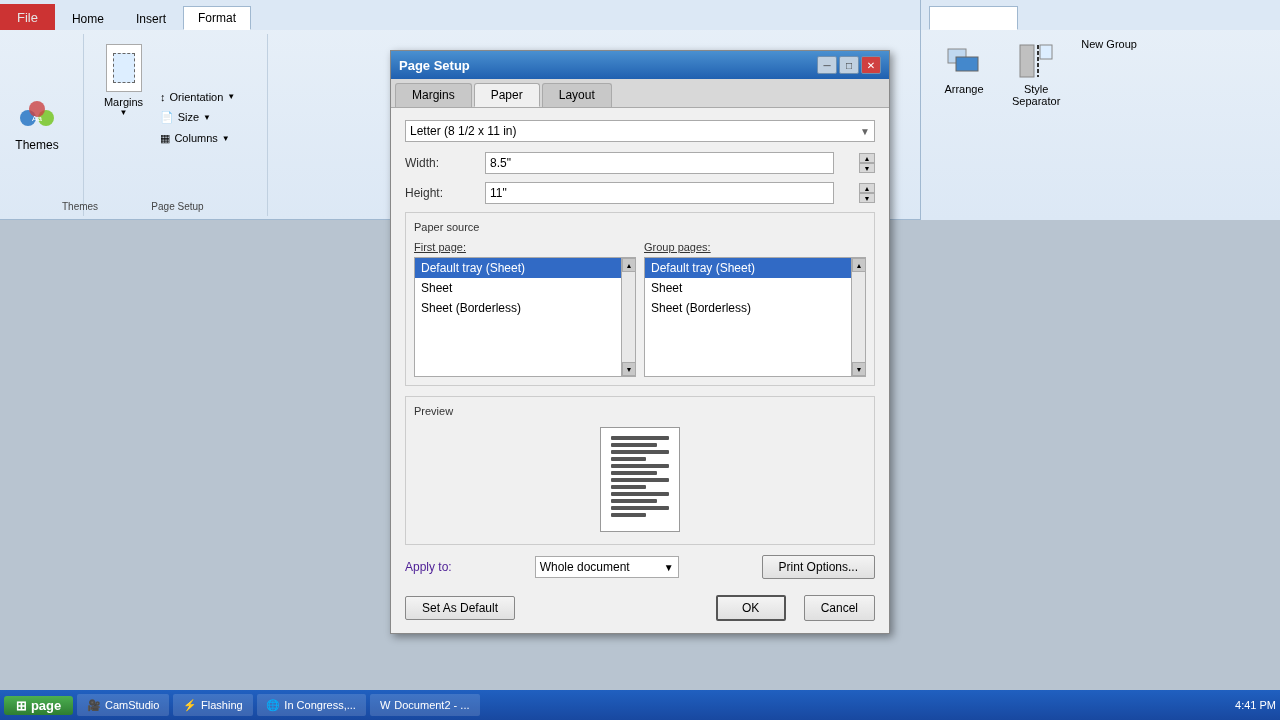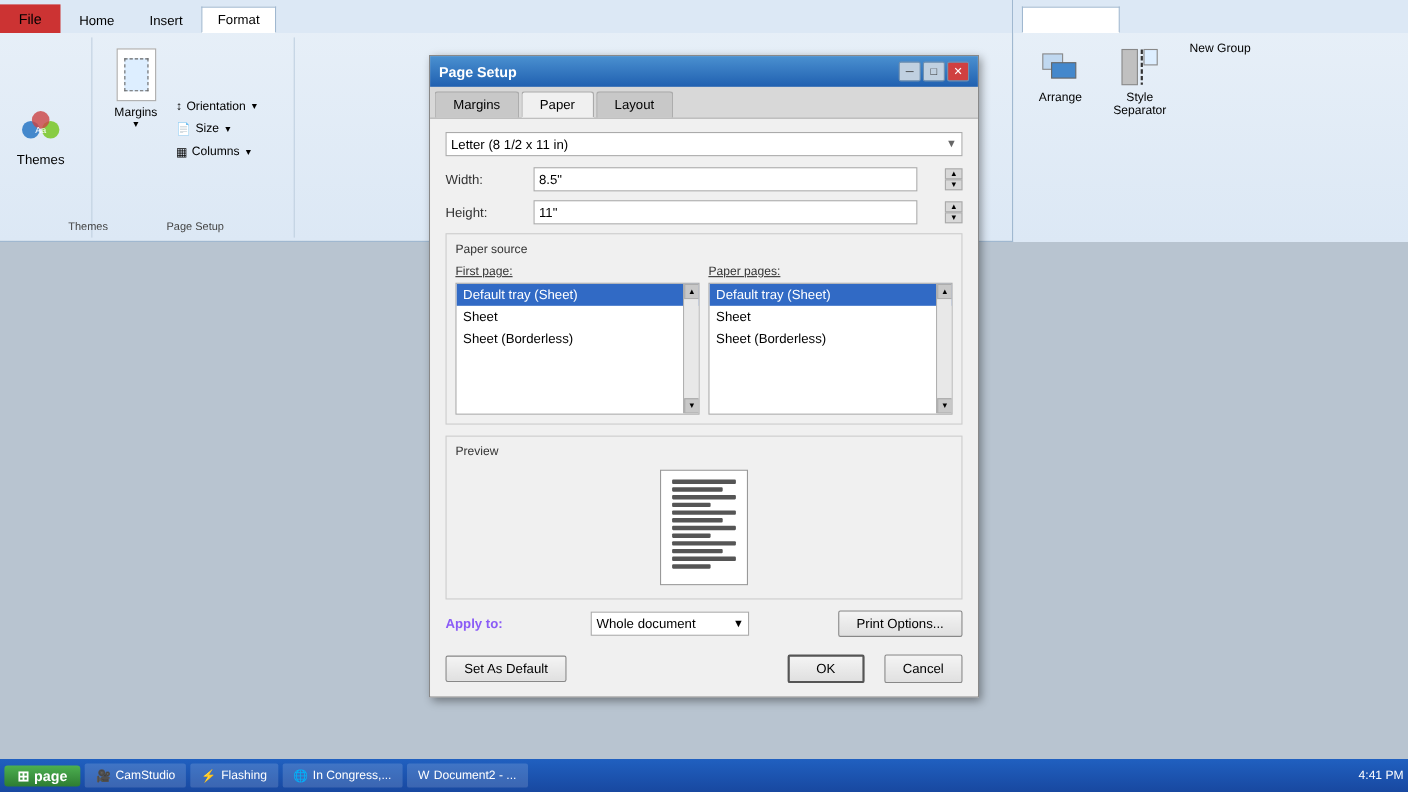--- a/index.html
+++ b/index.html
@@ -482,22 +482,21 @@
     
     .apply-row {
       display: flex;
       align-items: center;
       justify-content: space-between;
       margin-bottom: 12px;
     }
 
     .apply-label {
       font-size: 12px;
-      color: #8b5cf6;
-      font-weight: bold;
+      color: #4c1d95;
     }
 
     .apply-select {
       height: 22px;
       border: 1px solid #aaa;
       padding: 2px 4px;
       font-size: 12px;
       background: white;
       width: 144px;
       display: flex;
@@ -533,21 +532,21 @@
       display: flex;
       gap: 18px;
     }
   </style>
 </head>
 <body>
 
 <div class="ribbon">
 
   <div class="ribbon-tabs">
-    <div class="ribbon-tab" style="background:#cc3333;color:#000000;padding:5px 16px;font-size:13px;">
+    <div class="ribbon-tab" style="background:#cc3333;color:#e5e5e5;padding:5px 16px;font-size:13px;">
       <span>File</span>
     </div>
     <div class="ribbon-tab">
       <span>Home</span>
     </div>
     <div class="ribbon-tab">
       <span>Insert</span>
     </div>
     <div class="ribbon-tab active">
       <span>Format</span>
@@ -718,21 +717,21 @@
             </div>
             <div class="source-scrollbar">
               <div class="scroll-btn">▲</div>
               <div class="scroll-track"></div>
               <div class="scroll-btn">▼</div>
             </div>
           </div>
         </div>
 
         <div class="source-col">
-          <div class="source-col-label">Paper pages:</div>
+          <div class="source-col-label">Group pages:</div>
           <div class="source-list" style="position:relative;">
             <div style="flex:1;overflow:hidden;">
               <div class="source-list-item selected">
                 <span>Default tray (Sheet)</span>
               </div>
               <div class="source-list-item">
                 <span>Sheet</span>
               </div>
               <div class="source-list-item">
                 <span>Sheet (Borderless)</span>

